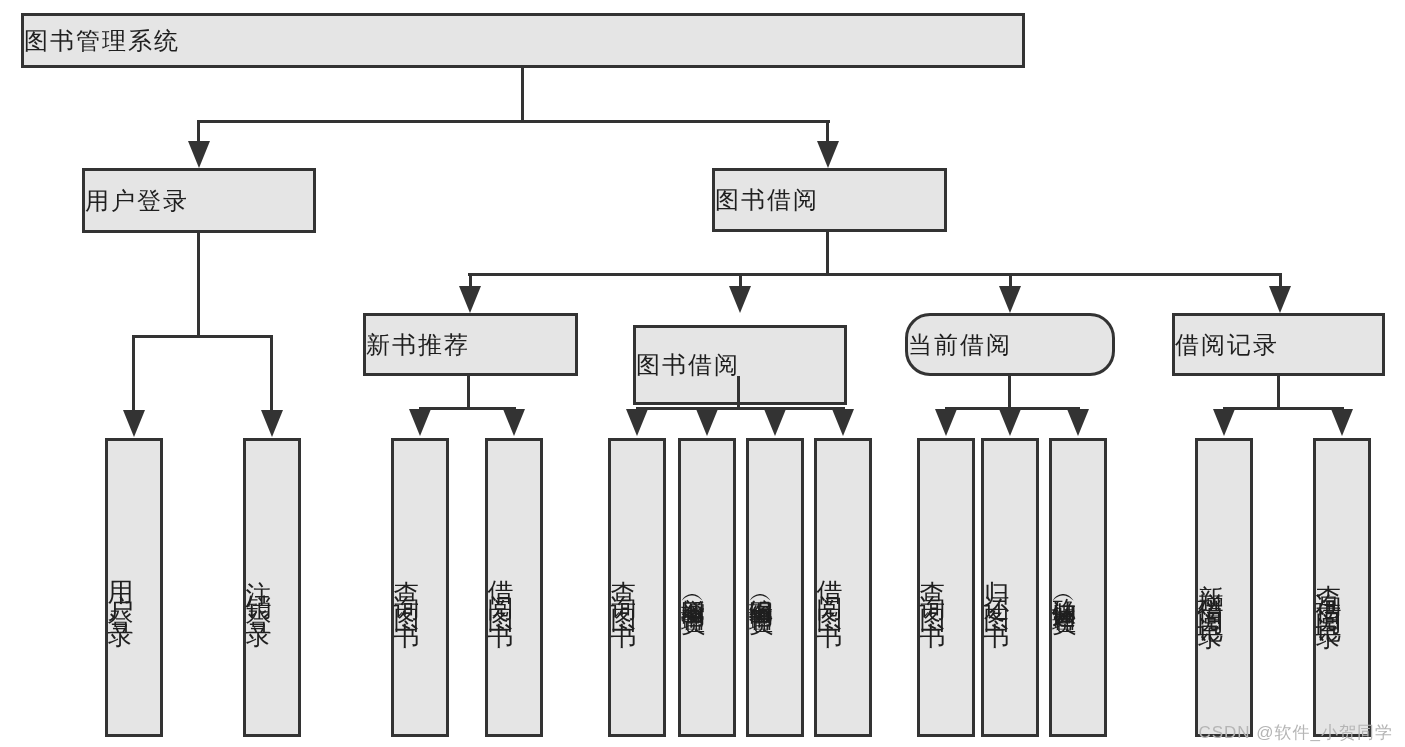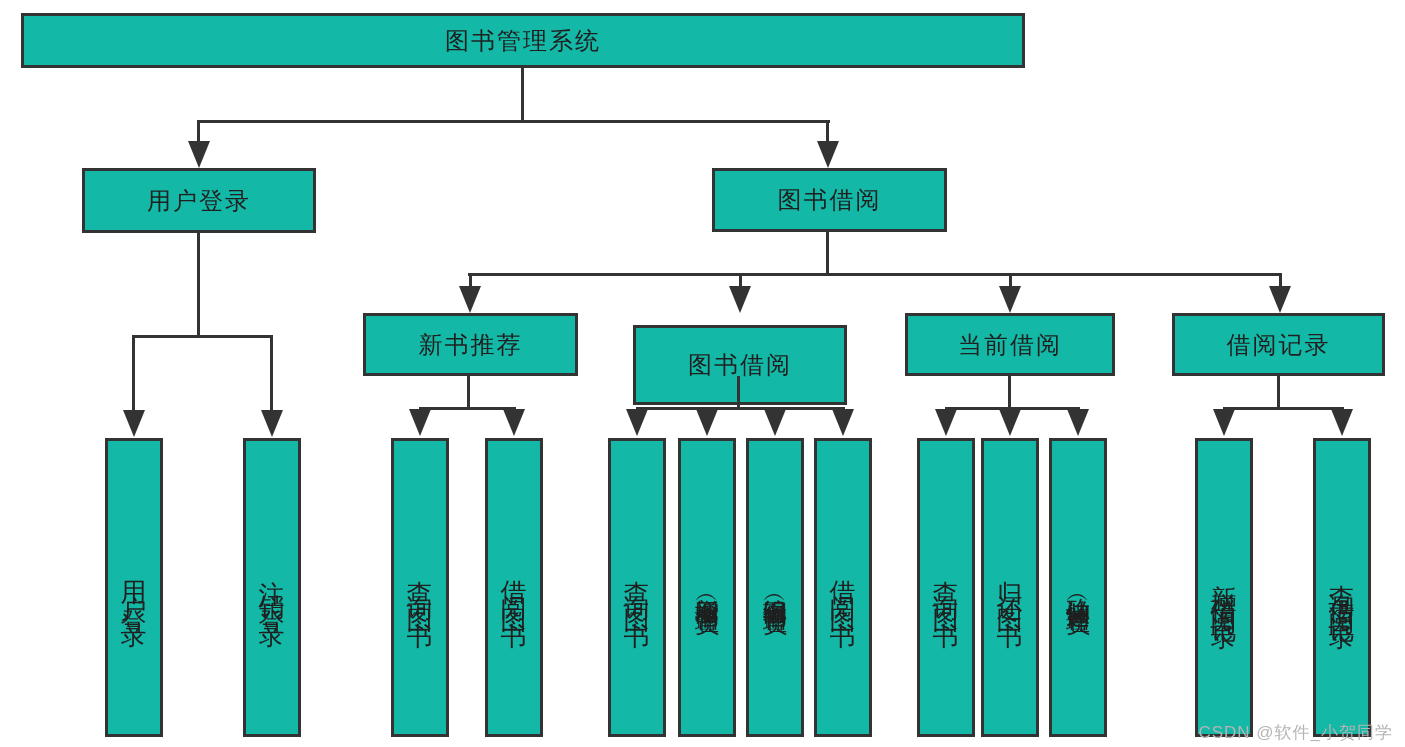--- a/index.html
+++ b/index.html
@@ -1,22 +1,22 @@
 <!DOCTYPE html>
 <html><head>
 <meta charset="utf-8">
 <style>
   html,body{margin:0;padding:0;background:#ffffff;}
   #stage{
     position:relative;width:1405px;height:747px;background:#ffffff;overflow:hidden;
     font-family:"Liberation Sans","DejaVu Sans",sans-serif;color:#1f1f1f;
   }
   .box{
-    position:absolute;box-sizing:border-box;background:#14b8a6;
-    border:3px solid #333333;display:flex;align-items:center;justify-content:center;
+    position:absolute;box-sizing:border-box;background:#e5e5e5;
+    border:3px solid #333333;display:flex;align-items:center;
   }
   .hbox span{font-size:24px;letter-spacing:2px;white-space:nowrap;}
   .vbox{width:58px;top:438px;height:299px;}
   .vbox span{
     writing-mode:vertical-rl;text-orientation:mixed;
     font-size:26px;letter-spacing:14px;line-height:1;white-space:nowrap;
   }
   .vbox.s6 span{letter-spacing:8px;}
   .vbox.s9 span{font-size:24px;letter-spacing:2px;}
   .hline,.vline{position:absolute;background:#333333;}
@@ -72,21 +72,21 @@
   <div class="arrow" style="left:999px;top:286px;"></div>
   <div class="vline" style="left:1279px;top:273px;height:14px;"></div>
   <div class="arrow" style="left:1269px;top:286px;"></div>
 
   <div class="box hbox" style="left:363px;top:313px;width:215px;height:63px;">
     <span>新书推荐</span>
   </div>
   <div class="box hbox" style="left:633px;top:313px;width:214px;height:80px;margin-top:12px;">
     <span>图书借阅</span>
   </div>
-  <div class="box hbox" style="left:905px;top:313px;width:210px;height:63px;">
+  <div class="box hbox" style="left:905px;top:313px;width:210px;height:63px;border-radius:25px;">
     <span>当前借阅</span>
   </div>
   <div class="box hbox" style="left:1172px;top:313px;width:213px;height:63px;">
     <span>借阅记录</span>
   </div>
 
   <div class="vline" style="left:467px;top:376px;height:31px;"></div>
   <div class="hline" style="left:419px;top:407px;width:97px;"></div>
   <div class="arrow" style="left:409px;top:409px;"></div>
   <div class="arrow" style="left:503px;top:409px;"></div>

